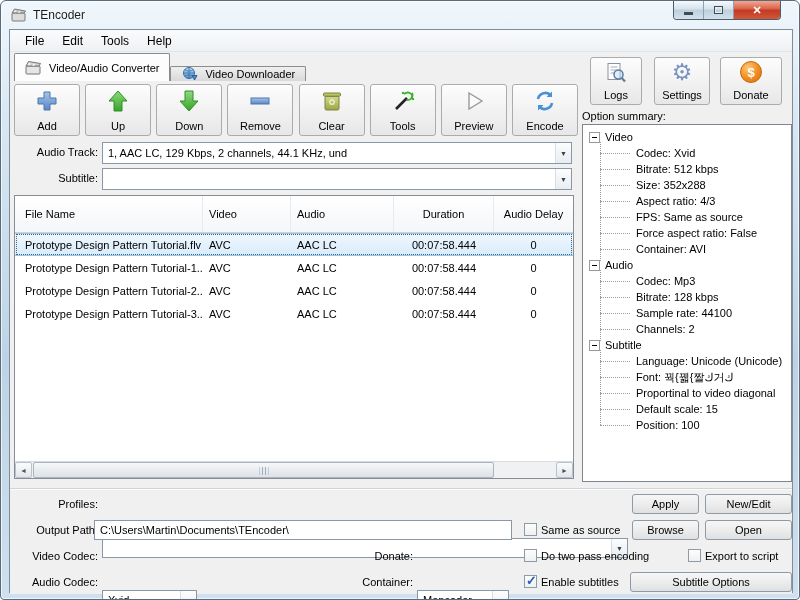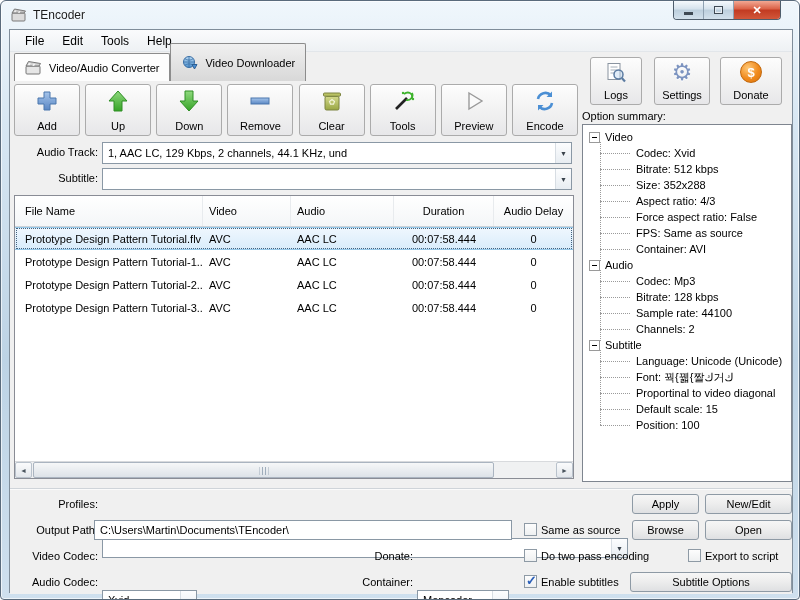--- a/index.html
+++ b/index.html
@@ -17,21 +17,21 @@
   .wbtn.close { width:46px; border-right:none; background:linear-gradient(#f2a893,#da6045 45%,#c13a21 50%,#d2573a); color:#fff; font-weight:bold; font-size:11px; }
   .glyph-min { width:9px; height:3px; background:#3f4a54; margin-top:6px; }
   .glyph-max { width:9px; height:8px; border:1px solid #3f4a54; background:transparent; box-shadow: inset 0 0 0 1px #e8eef3; }
   
   .client { position:absolute; left:8px; top:28px; width:784px; height:564px; background:#f0f0f0; border:1px solid #7f8d9a; }
   
   .menubar { position:absolute; left:0; top:0; right:0; height:22px; background:linear-gradient(#fafbfc,#eef1f4); border-bottom:1px solid #e2e6ea; display:flex; align-items:center; padding-left:6px; }
   .menu-item { padding:2px 9px; font-size:12px; }
   
   .tabs { position:absolute; left:4px; top:23px; height:28px; display:flex; align-items:flex-end; }
-  .tab { display:flex; align-items:center; gap:6px; padding:0 10px; border:1px solid #8c8c8c; border-bottom:none; border-radius:2px 2px 0 0; height:38px; background:linear-gradient(#f0f0f0,#d8d8d8); }
+  .tab { display:flex; align-items:center; gap:6px; padding:0 10px; border:1px solid #8c8c8c; border-bottom:none; border-radius:2px 2px 0 0; height:15px; background:linear-gradient(#f0f0f0,#d8d8d8); }
   .tab.active { height:28px; background:#fdfdfd; position:relative; z-index:2; }
   .tab .ticon16 { width:18px; height:16px; }
   
   .toolbar { position:absolute; left:4px; top:54px; width:564px; height:52px; display:flex; justify-content:space-between; }
   .tbtn { width:66px; height:52px; border:1px solid #ababab; border-radius:3px; background:linear-gradient(#fdfdfd,#f3f3f3 45%,#e7e7e9);
           display:flex; flex-direction:column; align-items:center; justify-content:space-between; padding:4px 0 3px; box-shadow: inset 0 1px 0 #fff; }
   .tbtn .tlabel { font-size:11px; }
   
   .qbtn { position:absolute; top:27px; height:48px; border:1px solid #ababab; border-radius:3px; background:linear-gradient(#fdfdfd,#f3f3f3 45%,#e7e7e9);
           display:flex; flex-direction:column; align-items:center; justify-content:space-between; padding:3px 0 3px; }
@@ -40,21 +40,21 @@
   .gear { font-size:23px; line-height:22px; color:#7d94c0; text-shadow:0 1px 0 #fff; }
   
   .rlabel { position:absolute; text-align:right; font-size:11px; }
   .combo { position:absolute; background:#fff; border:1px solid #8a98a5; display:flex; align-items:center; height:22px; }
   .combo .val { flex:1; padding:0 5px; white-space:nowrap; overflow:hidden; font-size:11px; }
   .combo .dd { width:16px; text-align:center; color:#39424b; font-size:7px; align-self:stretch; display:flex; align-items:center; justify-content:center; background:linear-gradient(#fcfdfe,#e8edf2); border-left:1px solid #d7dde3; }
   .combo.small { height:20px;margin-top:44px; }
   .textinput { position:absolute; height:20px; background:#fff; border:1px solid #8a98a5; font-family:"Liberation Sans",sans-serif; font-size:11px; padding:0 5px; }
   
   .list { position:absolute; left:4px; top:165px; width:560px; height:284px; background:#fff; border:1px solid #898c95; }
-  .lhead { display:flex; height:31px; background:linear-gradient(#ffffff,#f4f6f8); border-bottom:1px solid #cdd2d8; align-items:center;justify-content:center; }
+  .lhead { display:flex; height:37px; background:linear-gradient(#ffffff,#f4f6f8); border-bottom:1px solid #cdd2d8; align-items:center;justify-content:center; }
   .hcell { font-size:11px; padding:0 6px; border-right:1px solid #e8ebee; height:100%; display:flex; align-items:center; }
   .lrow { display:flex; height:23px; align-items:center; }
   .lcell { font-size:11px; padding:0 6px; white-space:nowrap; overflow:hidden; }
   .c-name { width:188px; padding-left:10px; }
   .c-video { width:88px; }
   .c-audio { width:103px; }
   .c-dur { width:100px; text-align:center; justify-content:center; }
   .c-delay { width:79px; text-align:center; justify-content:center; }
   .lrow.selected { background:linear-gradient(#eff7fe,#d9ecfb); border-top:1px solid #94c7e8; border-bottom:1px solid #94c7e8; outline:1px dotted #44627e; outline-offset:-2px; }
   .hscroll { position:absolute; left:0; right:0; bottom:0; height:17px; background:#f0f1f2; border-top:1px solid #d8dadd; display:flex; align-items:center; }
@@ -308,22 +308,22 @@
       <div class="tree">
         <div class="tgroup">
           <div class="troot">
             <span class="tbox"></span>
             <span class="troot-label">Video</span>
           </div>
           <div class="tchild">Codec: Xvid</div>
           <div class="tchild">Bitrate: 512 kbps</div>
           <div class="tchild">Size: 352x288</div>
           <div class="tchild">Aspect ratio: 4/3</div>
+          <div class="tchild">FPS: Same as source</div>
           <div class="tchild">Force aspect ratio: False</div>
-          <div class="tchild">FPS: Same as source</div>
           <div class="tchild">Container: AVI</div>
         </div>
         <div class="tgroup">
           <div class="troot">
             <span class="tbox"></span>
             <span class="troot-label">Audio</span>
           </div>
           <div class="tchild">Codec: Mp3</div>
           <div class="tchild">Bitrate: 128 kbps</div>
           <div class="tchild">Sample rate: 44100</div>

